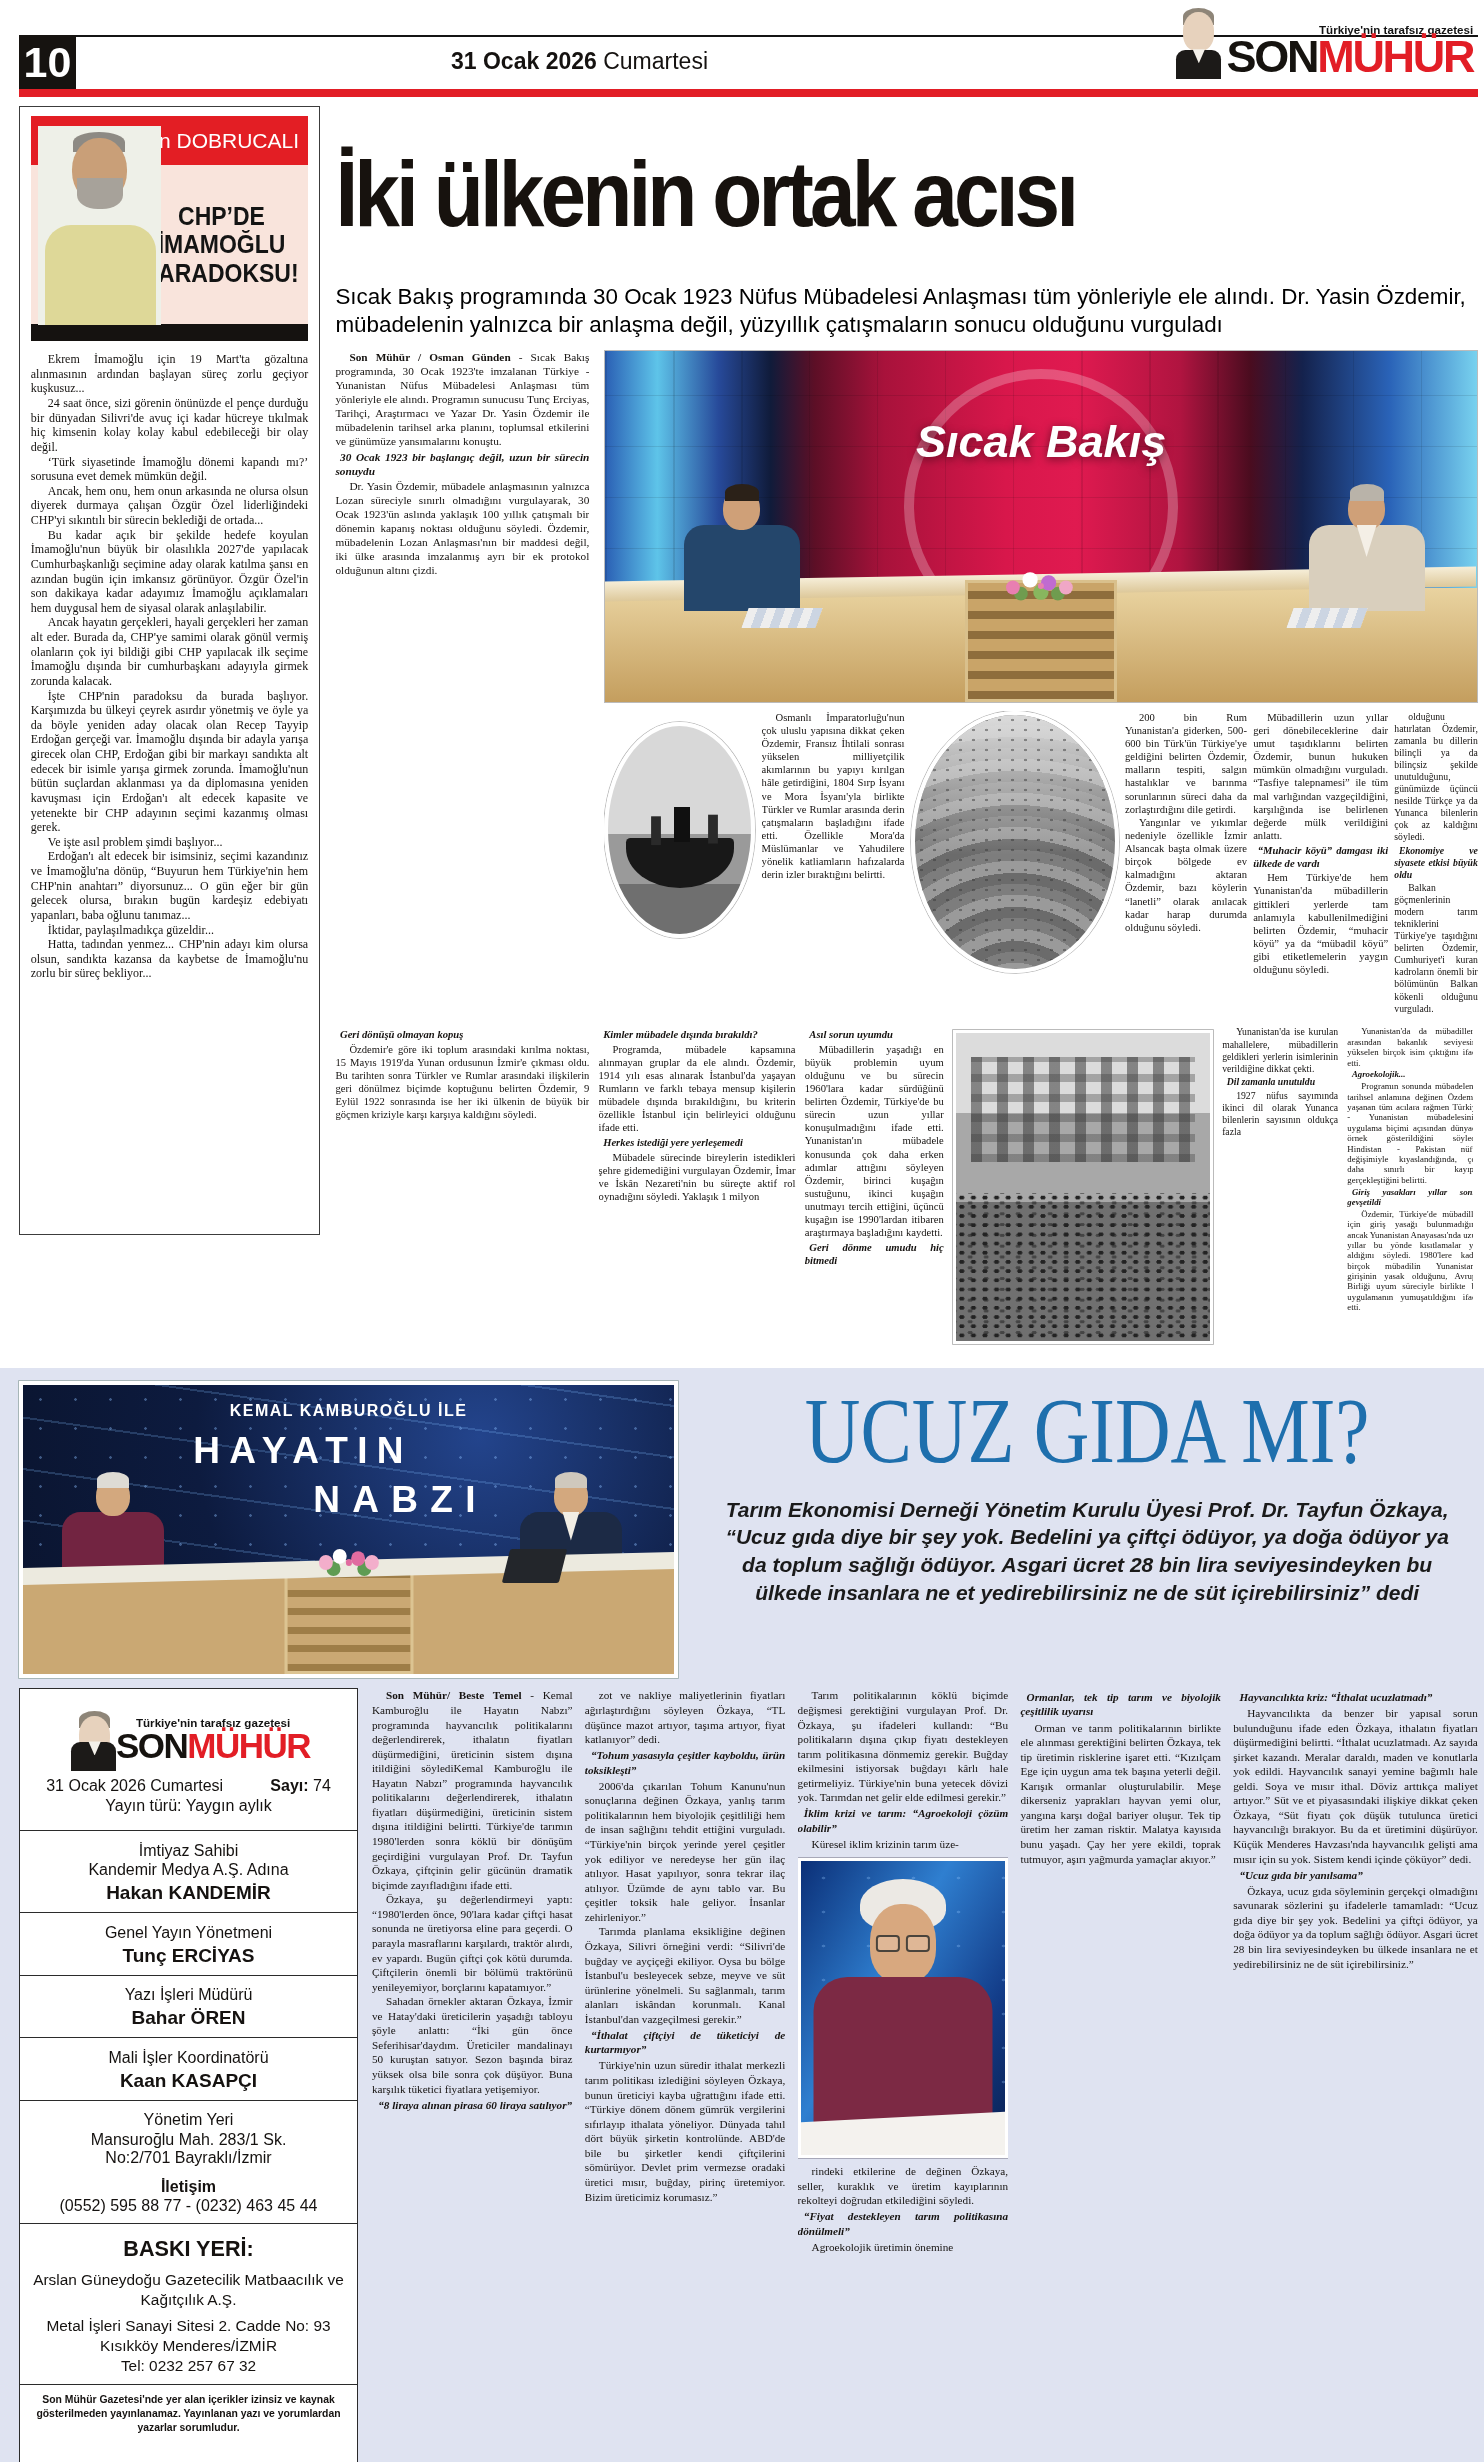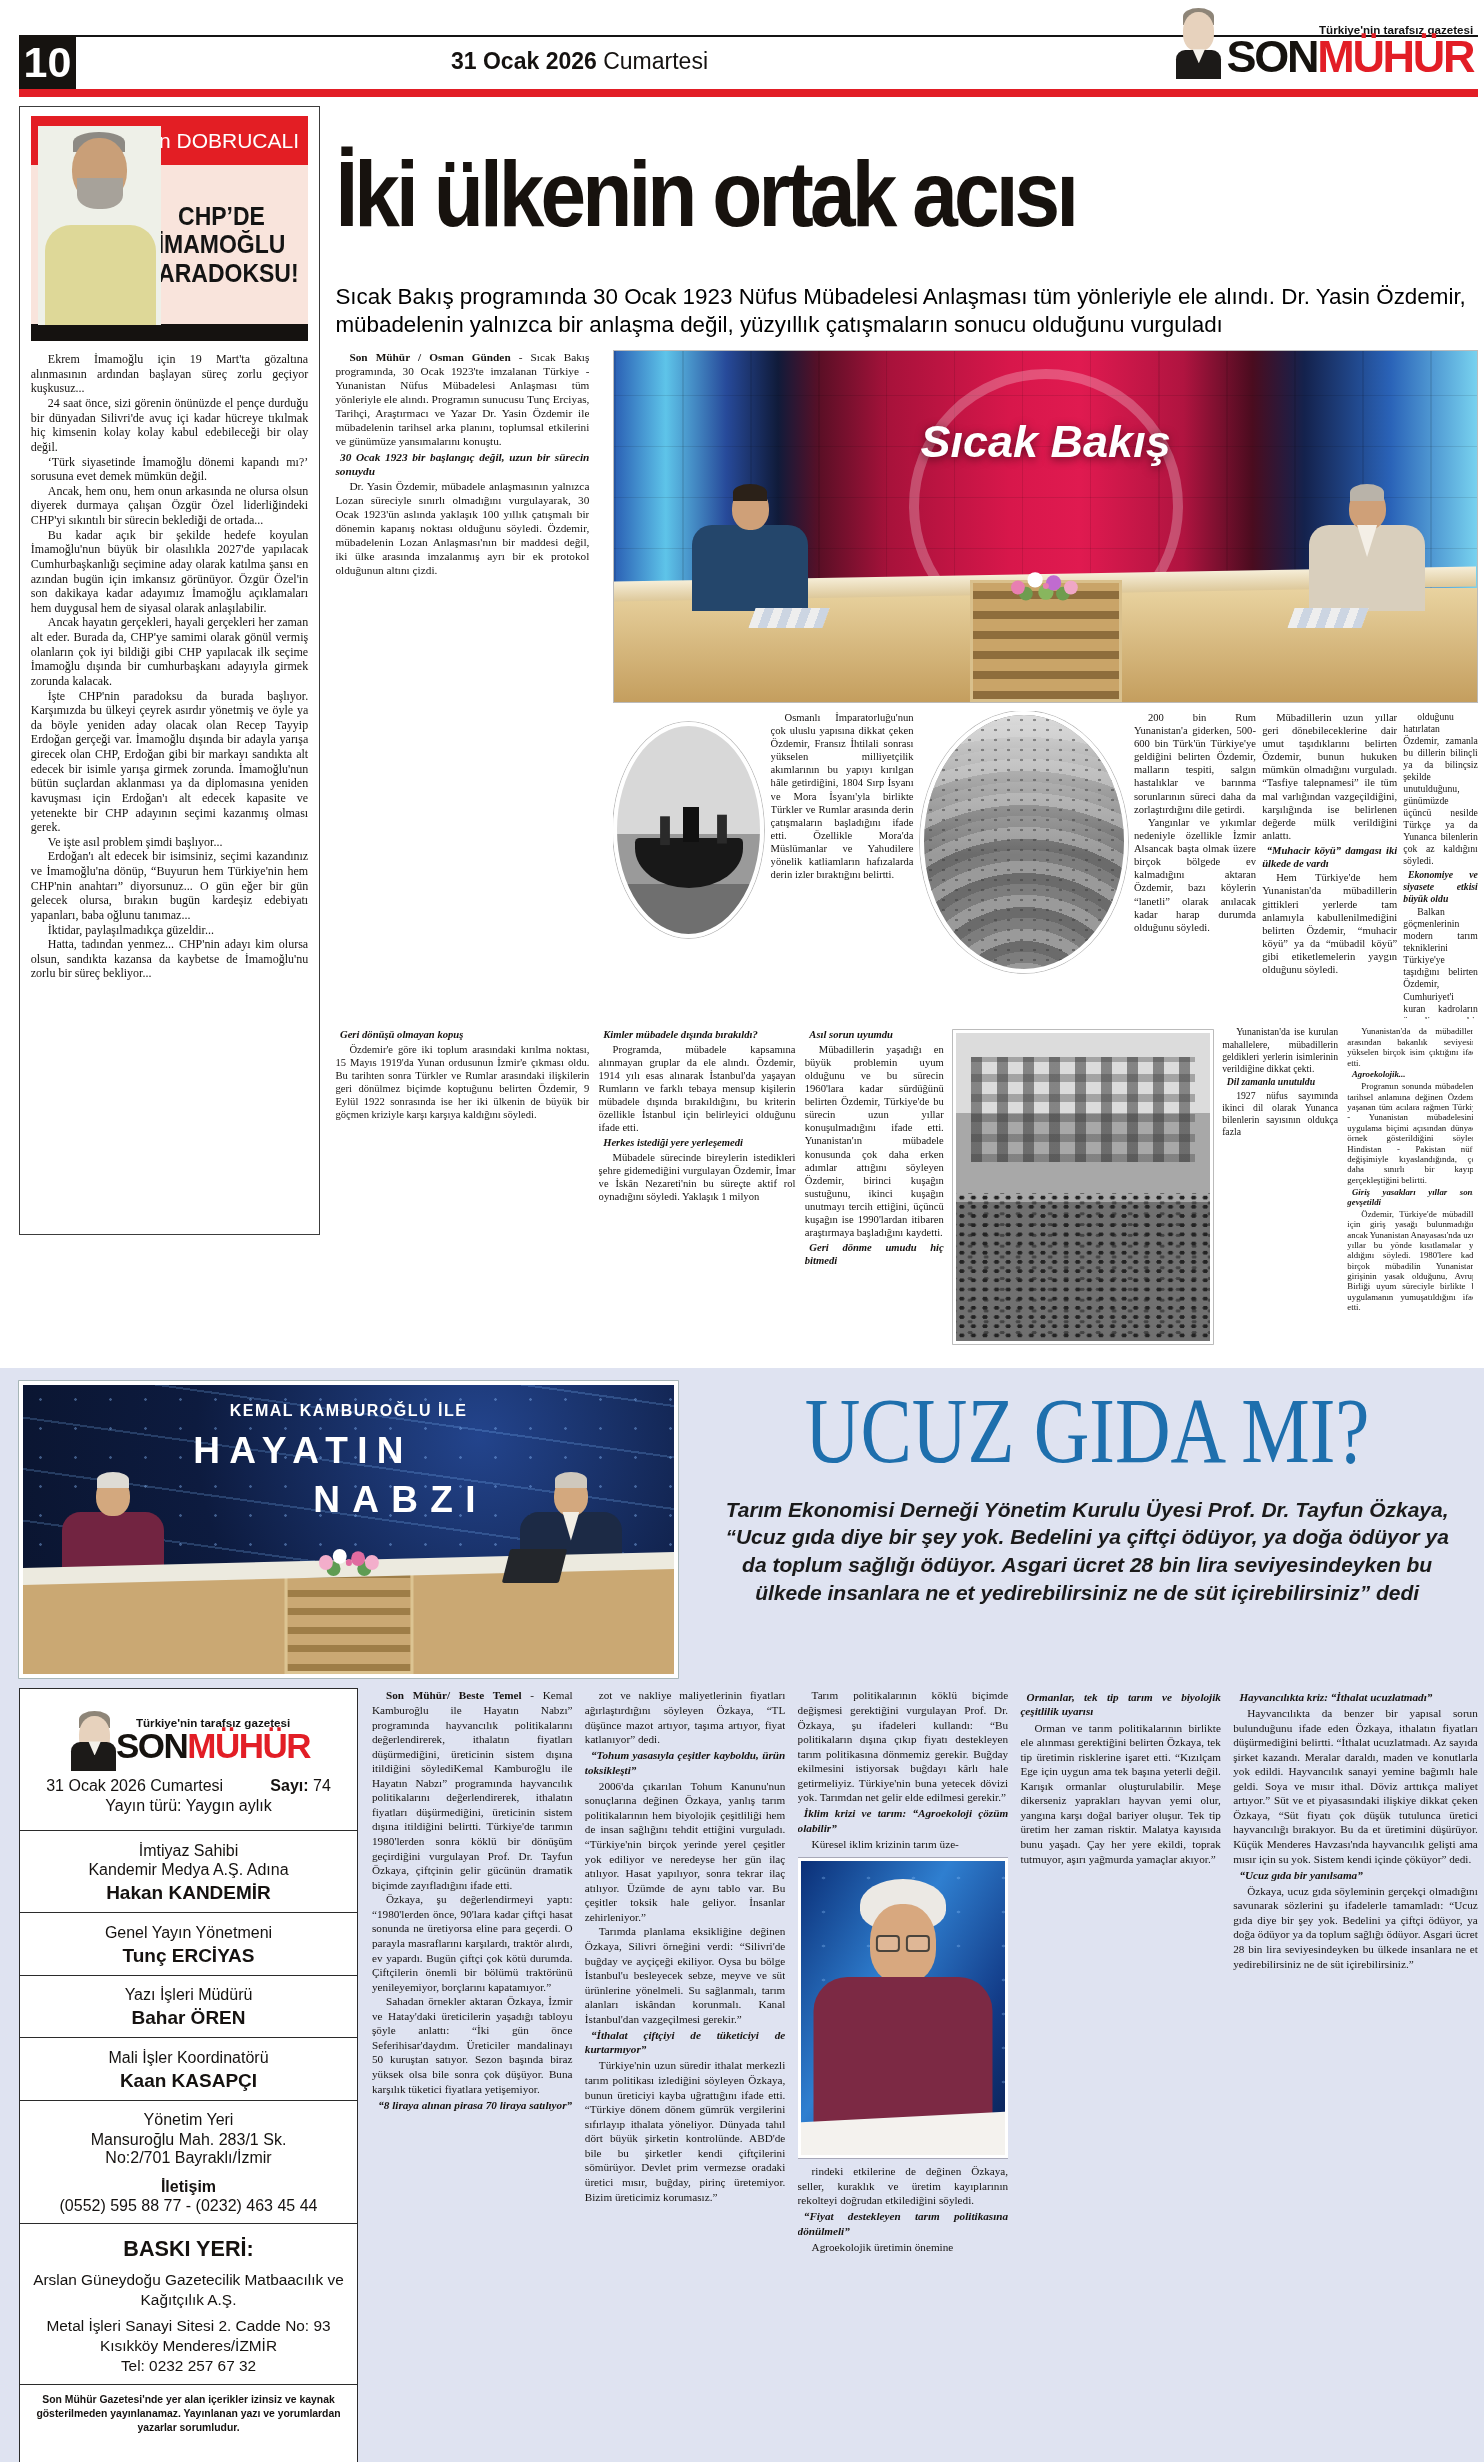--- a/index.html
+++ b/index.html
@@ -44,21 +44,21 @@
   .dob-photo .hairg{position:absolute;top:6.2px;left:35px;width:52px;height:20px;background:#8d8a84;border-radius:50% 50% 0 0;}
   .dob-photo .beard{position:absolute;top:52px;left:39px;width:46px;height:31px;background:#a7a29a;border-radius:0 0 45% 45%;}
   .dob-photo .shirt{position:absolute;bottom:0;left:6.2px;width:111px;height:100px;background:#ded898;border-radius:26px 26px 0 0;}
   .dob-text p{font-size:12px;line-height:1.22;text-align:justify;text-indent:17px;margin:0;}
 
   
   .ma{flex:1;min-width:0;margin-top:40px;}
   .ma-headline{margin:0 0 0 4.6px;height:129px;font:800 82px/1.02 "Liberation Sans",sans-serif;
                letter-spacing:-3.9px;color:#17120e;transform:scaleY(1.14);transform-origin:left top;white-space:nowrap;}
   .ma-deck{font:400 22.4px/1.26 "Liberation Sans",sans-serif;color:#000000;margin:7.7px 4.6px 10.8px;max-width:1141px;}
-  .ma-body{display:flex;gap:24px;margin-left:4.6px;}
+  .ma-body{display:flex;gap:15px;margin-left:4.6px;}
   .col{font-size:10.6px;line-height:1.24;text-align:justify;overflow:hidden;}
   .col p.para{margin:0;text-indent:14px;}
   .col p.lead{margin:0;text-indent:14px;}
   .col p.lead strong{font-weight:700;}
   .col p.sub{margin:1.5px 0;font-weight:700;font-style:italic;text-indent:4.6px;}
   .ma-first{flex:0 0 254px;font-size:11.3px;}
   .ma-right{flex:1;min-width:0;}
 
   
   .studio{position:relative;height:351px;margin:0;overflow:hidden;border:0.8px solid #bbb;
@@ -403,21 +403,21 @@
           <div class="mh-baski-line">Tel: 0232 257 67 32</div>
         </div>
         <div class="mh-note">Son Mühür Gazetesi'nde yer alan içerikler izinsiz ve kaynak gösterilmeden yayınlanamaz. Yayınlanan yazı ve yorumlardan yazarlar sorumludur.</div>
       </aside>
 
       <div class="gida-cols">
         <div class="gcol">
             <p class="lead"><strong>Son Mühür/ Beste Temel</strong> - Kemal Kamburoğlu ile Hayatın Nabzı” programında hayvancılık politikalarını değerlendirerek, ithalatın fiyatları düşürmediğini, üreticinin sistem dışına itildiğini söylediKemal Kamburoğlu ile Hayatın Nabzı” programında hayvancılık politikalarını değerlendirerek, ithalatın fiyatları düşürmediğini, üreticinin sistem dışına itildiğini belirtti. Türkiye'de tarımın 1980'lerden sonra köklü bir dönüşüm geçirdiğini vurgulayan Prof. Dr. Tayfun Özkaya, çiftçinin gelir gücünün dramatik biçimde zayıfladığını ifade etti.</p>
             <p class="para">Özkaya, şu değerlendirmeyi yaptı: “1980'lerden önce, 90'lara kadar çiftçi hasat sonunda ne üretiyorsa eline para geçerdi. O parayla masraflarını karşılardı, traktör alırdı, ev yapardı. Bugün çiftçi çok kötü durumda. Çiftçilerin önemli bir bölümü traktörünü yenileyemiyor, borçlarını kapatamıyor.”</p>
             <p class="para">Sahadan örnekler aktaran Özkaya, İzmir ve Hatay'daki üreticilerin yaşadığı tabloyu şöyle anlattı: “İki gün önce Seferihisar'daydım. Üreticiler mandalinayı 50 kuruştan satıyor. Sezon başında biraz yüksek olsa bile sonra çok düşüyor. Buna karşılık tüketici fiyatlara yetişemiyor.</p>
-            <p class="sub">“8 liraya alınan pirasa 70 liraya satılıyor”</p>
+            <p class="sub">“8 liraya alınan pirasa 60 liraya satılıyor”</p>
           </div>
         <div class="gcol">
             <p class="para">zot ve nakliye maliyetlerinin fiyatları ağırlaştırdığını söyleyen Özkaya, “TL düşünce mazot artıyor, taşıma artıyor, fiyat katlanıyor” dedi.</p>
             <p class="sub">“Tohum yasasıyla çeşitler kayboldu, ürün toksikleşti”</p>
             <p class="para">2006'da çıkarılan Tohum Kanunu'nun sonuçlarına değinen Özkaya, yanlış tarım politikalarının hem biyolojik çeşitliliği hem de insan sağlığını tehdit ettiğini vurguladı. “Türkiye'nin birçok yerinde yerel çeşitler yok ediliyor ve neredeyse her gün ilaç atılıyor. Hasat yapılıyor, sonra tekrar ilaç atılıyor. Üzümde de aynı tablo var. Bu çeşitler toksik hale geliyor. İnsanlar zehirleniyor.”</p>
             <p class="para">Tarımda planlama eksikliğine değinen Özkaya, Silivri örneğini verdi: “Silivri'de buğday ve ayçiçeği ekiliyor. Oysa bu bölge İstanbul'u besleyecek sebze, meyve ve süt ürünlerine yönelmeli. Su sağlanmalı, tarım alanları iskândan korunmalı. Kanal İstanbul'dan vazgeçilmesi gerekir.”</p>
             <p class="sub">“İthalat çiftçiyi de tüketiciyi de kurtarmıyor”</p>
             <p class="para">Türkiye'nin uzun süredir ithalat merkezli tarım politikası izlediğini söyleyen Özkaya, bunun üreticiyi kayba uğrattığını ifade etti. “Türkiye dönem dönem gümrük vergilerini sıfırlayıp ithalata yöneliyor. Dünyada tahıl dört büyük şirketin kontrolünde. ABD'de bile bu şirketler kendi çiftçilerini sömürüyor. Devlet prim vermezse oradaki üretici mısır, buğday, pirinç üretemiyor. Bizim üreticimiz korumasız.”</p>
           </div>
         <div class="gcol gphoto">

